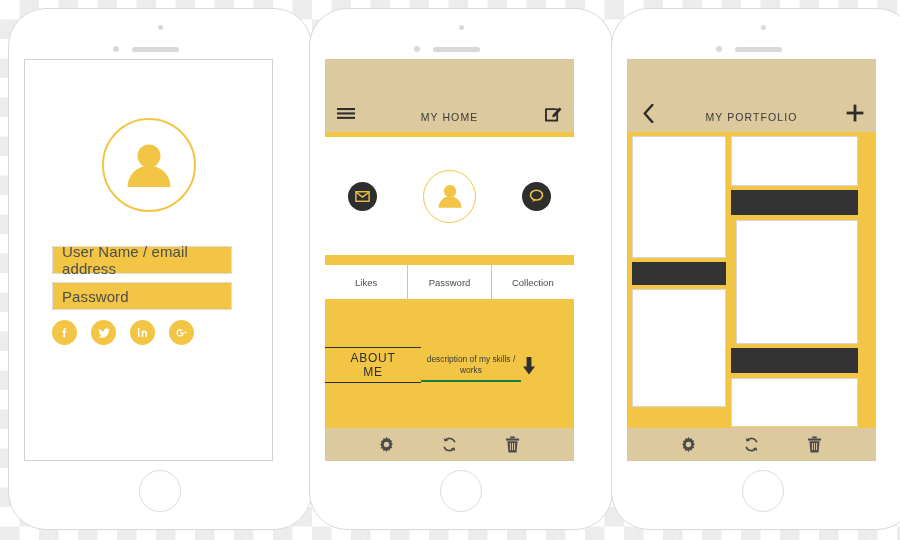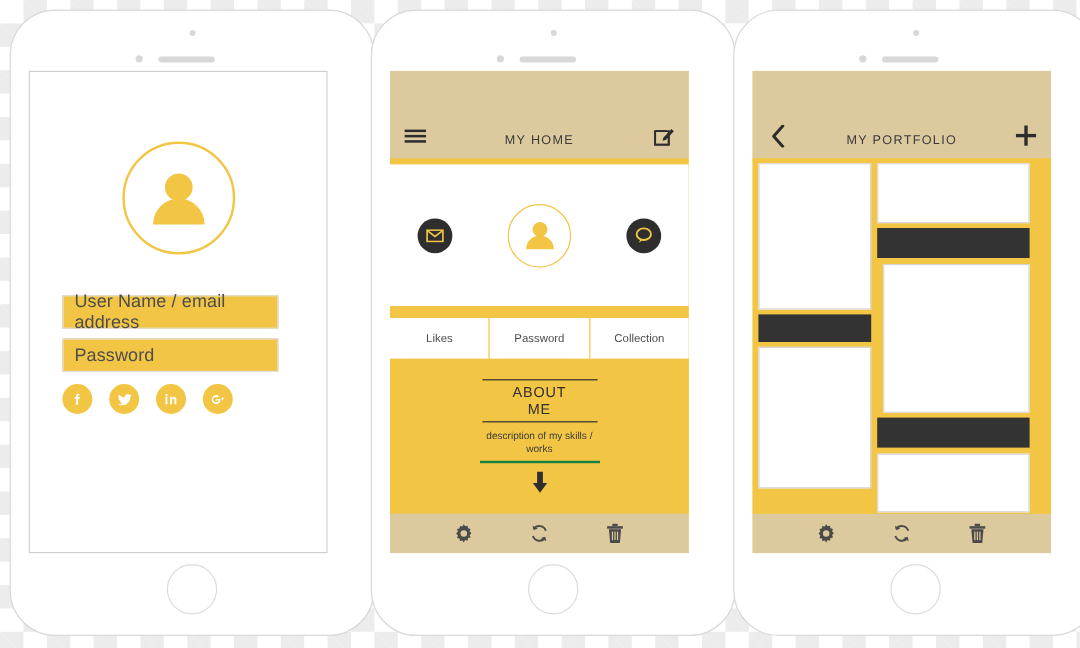--- a/index.html
+++ b/index.html
@@ -254,23 +254,23 @@
     padding: 0 3px;
     box-sizing: border-box;
     word-break: break-all;
   }
   .tab + .tab { border-left: 1px solid #f2c544; }
 
   .about {
     flex: 1;
     background: #f2c544;
     display: flex;
-    flex-direction: column;
-    align-items: center;
-    padding-top: 17px;
+    flex-direction: row;
+    align-items: center;
+    padding-top: 2px;
     box-sizing: border-box;
   }
   .about-title {
     font-size: 12px;
     letter-spacing: .7px;
     color: #2f2f2f;
     border-top: 1.6px solid #2f2f2f;
     border-bottom: 1.6px solid #2f2f2f;
     padding: 3px 14px 3px 14px;
     width: 96px;

